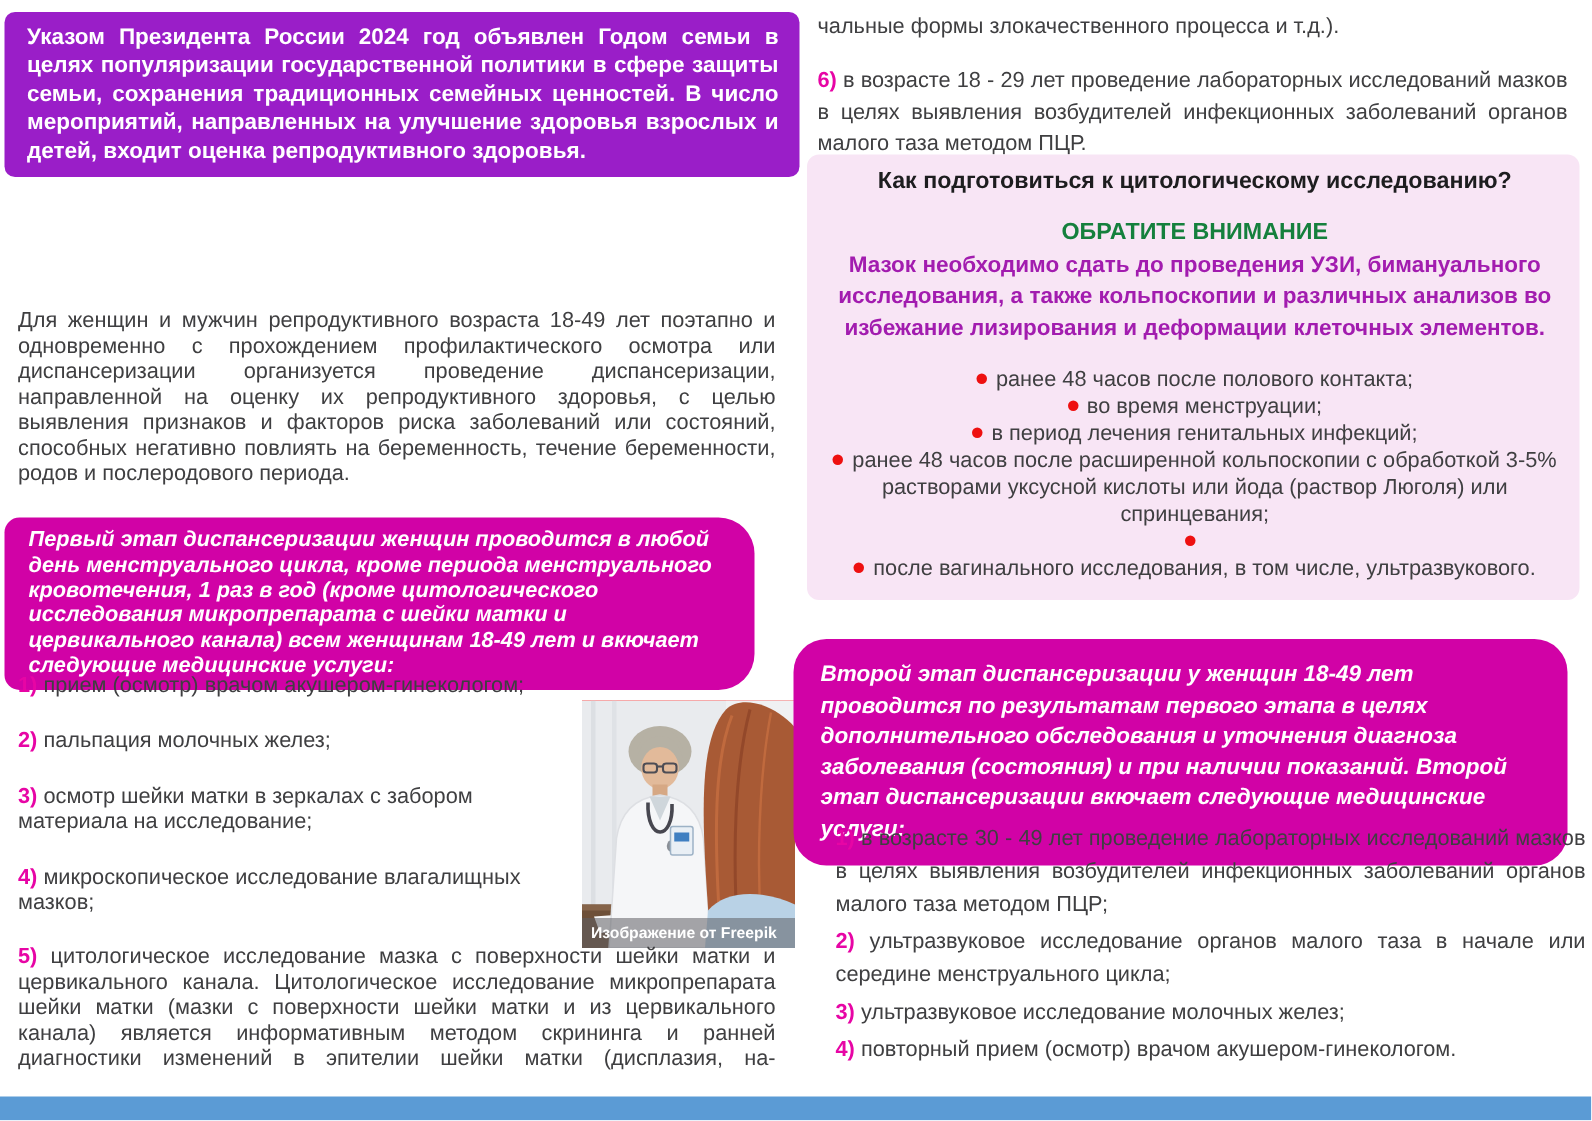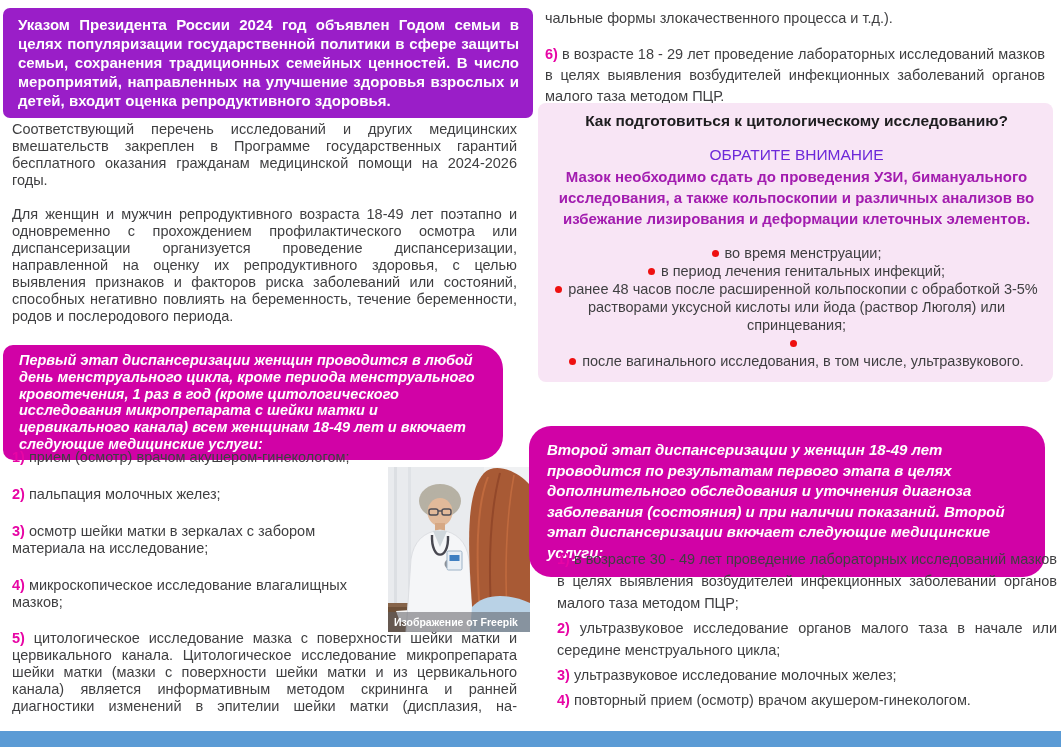--- a/index.html
+++ b/index.html
@@ -62,21 +62,21 @@
   .rcont { left: 545px; top: 10px; width: 500px; }
   .r6 { left: 545px; top: 44px; width: 500px; text-align: justify; line-height: 21px; }
 
   .pinkbox {
     left: 538px; top: 103px; width: 515px;
     background: #F8E5F5; border-radius: 8px;
     padding: 9px 14px 12px 16px;
     text-align: center;
   }
   .pink-h { font-weight: 700; color: #1d1d1f; font-size: 15.5px; margin-bottom: 16px; }
-  .red { color: #6d28d9; font-weight: 400; }
+  .red { color: #15803d; font-weight: 700; }
   .att-h { font-size: 15.5px; margin-bottom: 2px; }
   .att-p { font-weight: 700; color: #a21caf; font-size: 15px; line-height: 21px; margin-bottom: 15px; }
   .smear-h { font-size: 14.5px; margin-bottom: 1px; }
   .bullets { font-size: 14.5px; line-height: 18px; color: #3f3f41; }
   .dot {
     display: inline-block; width: 7px; height: 7px; border-radius: 50%;
     background: #EE1010; margin-right: 6px; vertical-align: 1px;
   }
 
   .mbox2 {
@@ -92,21 +92,20 @@
 
   .bluebar { left: 0; top: 731px; width: 1061px; height: 16px; background: #5B9BD5; }
 </style>
 </head>
 <body>
 
 <div id="page">
 
   <div class="abs banner">Указом Президента России 2024 год объявлен Годом семьи в целях популяризации государственной политики в сфере защиты семьи, сохранения традиционных семейных ценностей. В число мероприятий, направленных на улучшение здоровья взрослых и детей, входит оценка репродуктивного здоровья.</div>
 
-  <div class="abs p1 bodytxt">Соответствующий перечень исследований и других медицинских вмешательств закреплен в Программе государственных гарантий бесплатного оказания гражданам медицинской помощи на 2024-2026 годы.</div>
   <div class="abs p2 bodytxt">Для женщин и мужчин репродуктивного возраста 18-49 лет поэтапно и одновременно с прохождением профилактического осмотра или диспансеризации организуется проведение диспансеризации, направленной на оценку их репродуктивного здоровья, с целью выявления признаков и факторов риска заболеваний или состояний, способных негативно повлиять на беременность, течение беременности, родов и послеродового периода.</div>
 
   <div class="abs mbox1">Первый этап диспансеризации женщин проводится в любой день менструального цикла, кроме периода менструального кровотечения, 1 раз в год (кроме цитологического исследования микропрепарата с шейки матки и цервикального канала) всем женщинам 18-49 лет и вкючает следующие медицинские услуги:</div>
 
   <div class="abs items-l bodytxt">
     <p class="li">
       <span class="num">1)</span>
       <span>прием (осмотр) врачом акушером-гинекологом;</span>
     </p>
     <p class="li">
@@ -169,20 +168,21 @@
   <p class="abs r6 bodytxt">
     <span class="num">6)</span>
     <span>в возрасте 18 - 29 лет проведение лабораторных исследований мазков в целях выявления возбудителей инфекционных заболеваний органов малого таза методом ПЦР.</span>
   </p>
 
   <div class="abs pinkbox">
     <div class="pink-h">Как подготовиться к цитологическому исследованию?</div>
     <div class="red att-h">ОБРАТИТЕ ВНИМАНИЕ</div>
     <div class="att-p">Мазок необходимо сдать до проведения УЗИ, бимануального исследования, а также кольпоскопии и различных анализов во избежание лизирования и деформации клеточных элементов.</div>
     <div class="bullets">
+      <p><span class="dot"></span><span>ранее 48 часов после полового контакта;</span></p>
       <p><span class="dot"></span><span>во время менструации;</span></p>
       <p><span class="dot"></span><span>в период лечения генитальных инфекций;</span></p>
       <p><span class="dot"></span><span>ранее 48 часов после расширенной кольпоскопии с обработкой 3-5% растворами уксусной кислоты или йода (раствор Люголя) или спринцевания;</span></p>
       <p><span class="dot"></span></p>
       <p><span class="dot"></span><span>после вагинального исследования, в том числе, ультразвукового.</span></p>
     </div>
   </div>
 
   <div class="abs mbox2">Второй этап диспансеризации у женщин 18-49 лет проводится по результатам первого этапа в целях дополнительного обследования и уточнения диагноза заболевания (состояния) и при наличии показаний. Второй этап диспансеризации вкючает следующие медицинские услуги:</div>
 

